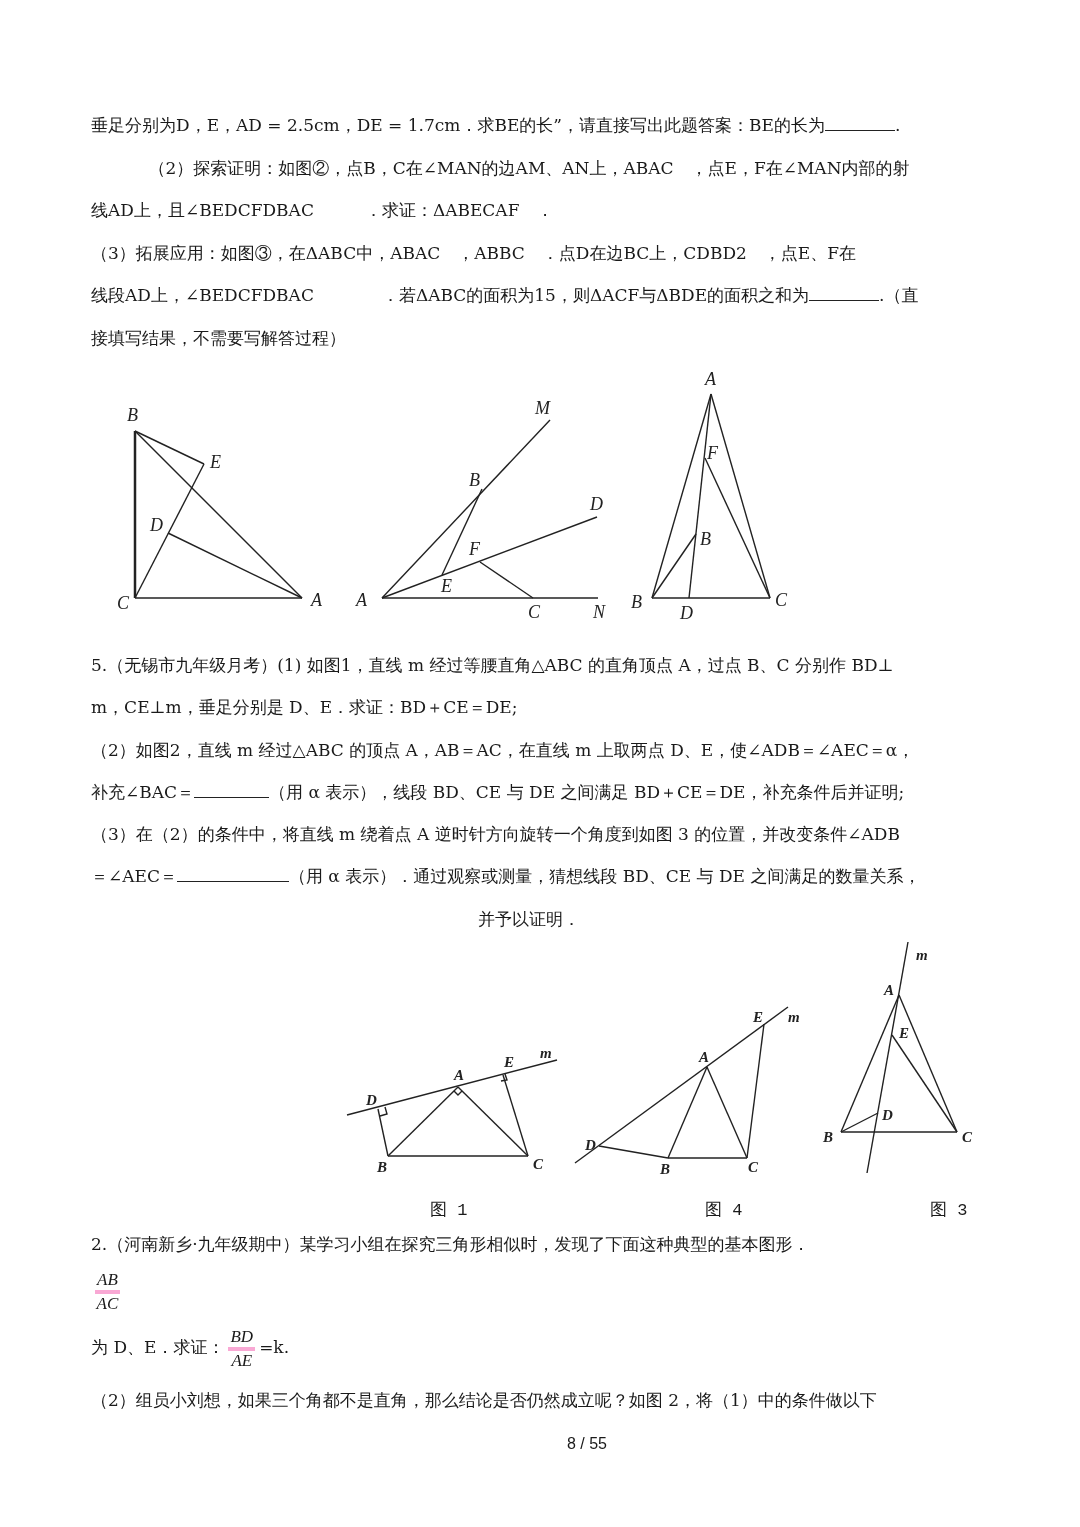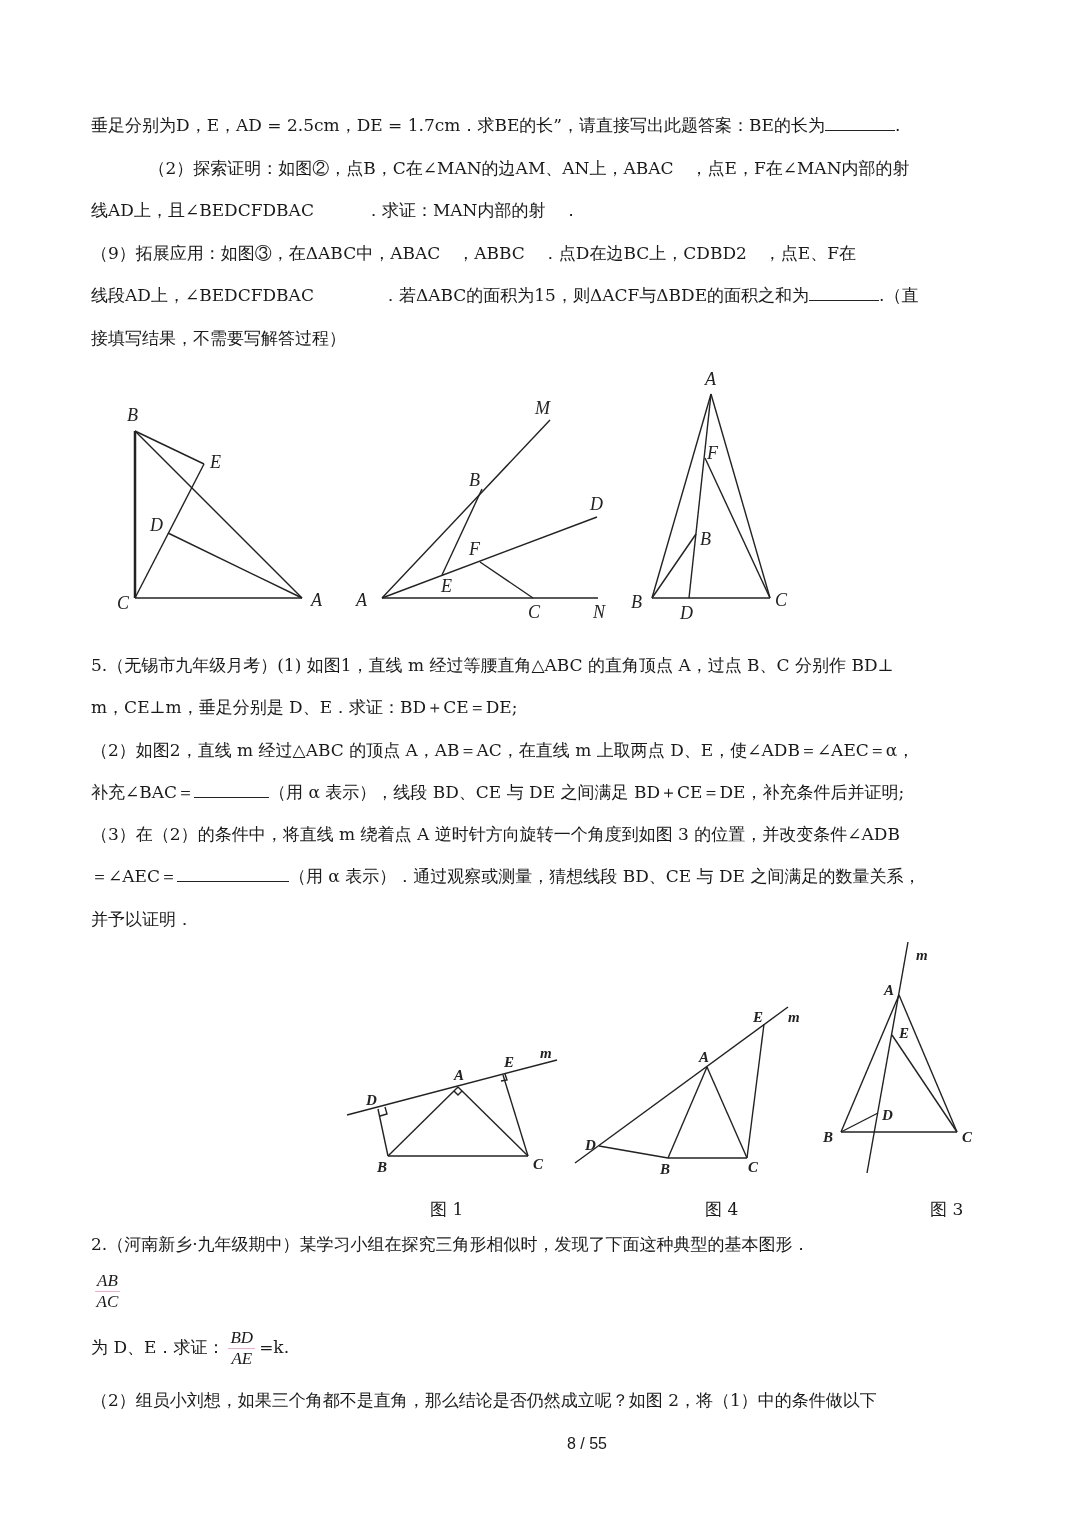--- a/index.html
+++ b/index.html
@@ -4,35 +4,35 @@
 <style>
   html, body { margin:0; padding:0; background:#ffffff; }
   body { width:1080px; height:1527px; position:relative; overflow:hidden;
          font-family: "DejaVu Serif", "Liberation Serif", serif; color:#1a1a1a; }
   .line { position:absolute; left:91px; width:876px; font-size:17px; line-height:26px; white-space:nowrap; }
   .blank { display:inline-block; border-bottom:1px solid #222; height:18px; vertical-align:baseline; }
   svg.fig { position:absolute; overflow:visible; }
   svg.fig line, svg.fig polyline, svg.fig polygon { stroke:#222; stroke-width:1.4; fill:none; }
   svg.fig text { font-family:"Liberation Serif", serif; font-style:italic; font-size:18px; fill:#222; }
   svg.fig text.b { font-weight:bold; font-size:15px; }
-  .caption { position:absolute; font-size:17px; }
+  .caption { position:absolute; font-size:17px;font-family:Liberation Mono, monospace; }
   .page-num { position:absolute; top:1435px; left:0; width:1080px; text-align:center; font-size:16px; font-family:"Liberation Sans", sans-serif;padding-left:47px; }
   .frac { display:inline-block; vertical-align:middle; text-align:center; font-style:italic; font-family:"Liberation Serif", serif; margin:0 4px; }
   .frac span { display:block; line-height:20px; font-size:17px; }
-  .frac .num { border-bottom:1px solid #f9a8d4; padding:0 2px; }
+  .frac .num { border-bottom:4px solid #f9a8d4; padding:0 2px; }
 </style>
 </head>
 <body>
 
 <div class="line" style="top:112px;">
   <span>垂足分别为D，E，AD = 2.5cm，DE = 1.7cm．求BE的长”，请直接写出此题答案：BE的长为</span><span class="blank" style="width:70px;"></span><span>.</span>
 </div>
 <div class="line" style="top:155px;text-align:center;">（2）探索证明：如图②，点B，C在∠MAN的边AM、AN上，ABAC　，点E，F在∠MAN内部的射</div>
-<div class="line" style="top:197px;">线AD上，且∠BEDCFDBAC　　　．求证：MAN内部的射　．</div>
-<div class="line" style="top:240px;">（9）拓展应用：如图③，在ΔABC中，ABAC　，ABBC　．点D在边BC上，CDBD2　，点E、F在</div>
+<div class="line" style="top:197px;">线AD上，且∠BEDCFDBAC　　　．求证：ΔABECAF　．</div>
+<div class="line" style="top:240px;">（3）拓展应用：如图③，在ΔABC中，ABAC　，ABBC　．点D在边BC上，CDBD2　，点E、F在</div>
 <div class="line" style="top:282px;">
   <span>线段AD上，∠BEDCFDBAC　　　　．若ΔABC的面积为15，则ΔACF与ΔBDE的面积之和为</span><span class="blank" style="width:70px;"></span><span>.（直</span>
 </div>
 <div class="line" style="top:325px;">接填写结果，不需要写解答过程）</div>
 
 <svg class="fig" style="left:100px;top:365px;" width="250" height="260">
   <line x1="35" y1="66" x2="35" y2="233" style="stroke-width:2.5"></line>
   <line x1="35" y1="233" x2="202" y2="233"></line>
   <line x1="35" y1="66" x2="202" y2="233"></line>
   <line x1="35" y1="66" x2="104" y2="99"></line>
@@ -79,21 +79,21 @@
 <div class="line" style="top:652px;">5.（无锡市九年级月考）(1) 如图1，直线 m 经过等腰直角△ABC 的直角顶点 A，过点 B、C 分别作 BD⊥</div>
 <div class="line" style="top:694px;">m，CE⊥m，垂足分别是 D、E．求证：BD＋CE＝DE;</div>
 <div class="line" style="top:737px;">（2）如图2，直线 m 经过△ABC 的顶点 A，AB＝AC，在直线 m 上取两点 D、E，使∠ADB＝∠AEC＝α，</div>
 <div class="line" style="top:779px;">
   <span>补充∠BAC＝</span><span class="blank" style="width:75px;"></span><span>（用 α 表示），线段 BD、CE 与 DE 之间满足 BD＋CE＝DE，补充条件后并证明;</span>
 </div>
 <div class="line" style="top:821px;">（3）在（2）的条件中，将直线 m 绕着点 A 逆时针方向旋转一个角度到如图 3 的位置，并改变条件∠ADB</div>
 <div class="line" style="top:863px;">
   <span>＝∠AEC＝</span><span class="blank" style="width:112px;"></span><span>（用 α 表示）．通过观察或测量，猜想线段 BD、CE 与 DE 之间满足的数量关系，</span>
 </div>
-<div class="line" style="top:906px;">并予以证明．</div>
+<div class="line" style="top:906px;text-align:center;">并予以证明．</div>
 
 <svg class="fig" style="left:340px;top:1050px;" width="230" height="130">
   <line x1="7" y1="65" x2="217" y2="10"></line>
   <line x1="38" y1="59" x2="48" y2="106"></line>
   <line x1="48" y1="106" x2="188" y2="106"></line>
   <line x1="48" y1="106" x2="118" y2="37"></line>
   <line x1="118" y1="37" x2="188" y2="106"></line>
   <line x1="163" y1="25" x2="188" y2="106"></line>
   <polyline points="40,66 47,64 45,57"></polyline>
   <polyline points="161,31 167,30 165,24"></polyline>

